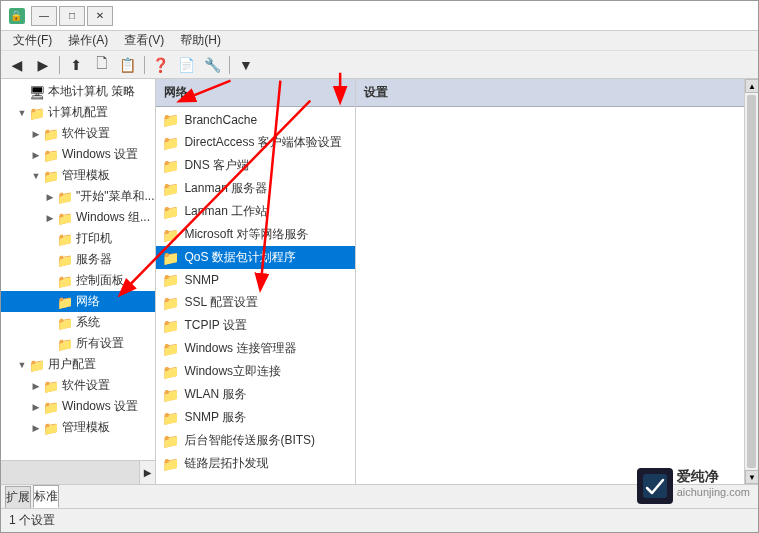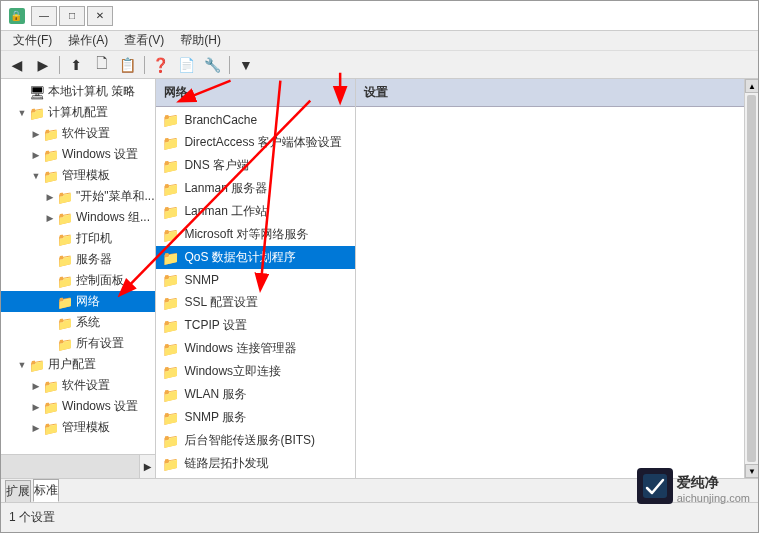--- a/index.html
+++ b/index.html
@@ -314,21 +314,21 @@
       color: #333;
     }
     .tab.active {
       background: #fff;
       border-bottom: 1px solid #fff;
       z-index: 1;
     }
 
     
     .statusbar {
-      height: 30px;
+      height: 24px;
       background: #f0f0f0;
       border-top: 1px solid #ccc;
       display: flex;
       align-items: center;
       padding: 0 8px;
       font-size: 12px;
       color: #333;
     }
 
     
@@ -340,21 +340,21 @@
       pointer-events: none;
       z-index: 10;
     }
 
     
     .watermark {
       position: absolute;
       bottom: 28px;
       right: 8px;
       display: flex;
-      align-items: flex-end;
+      align-items: flex-start;
       gap: 4px;
       z-index: 5;
     }
     .watermark-logo {
       width: 36px;
       height: 36px;
       background: #1a1a2e;
       border-radius: 4px;
       display: flex;
       align-items: center;

